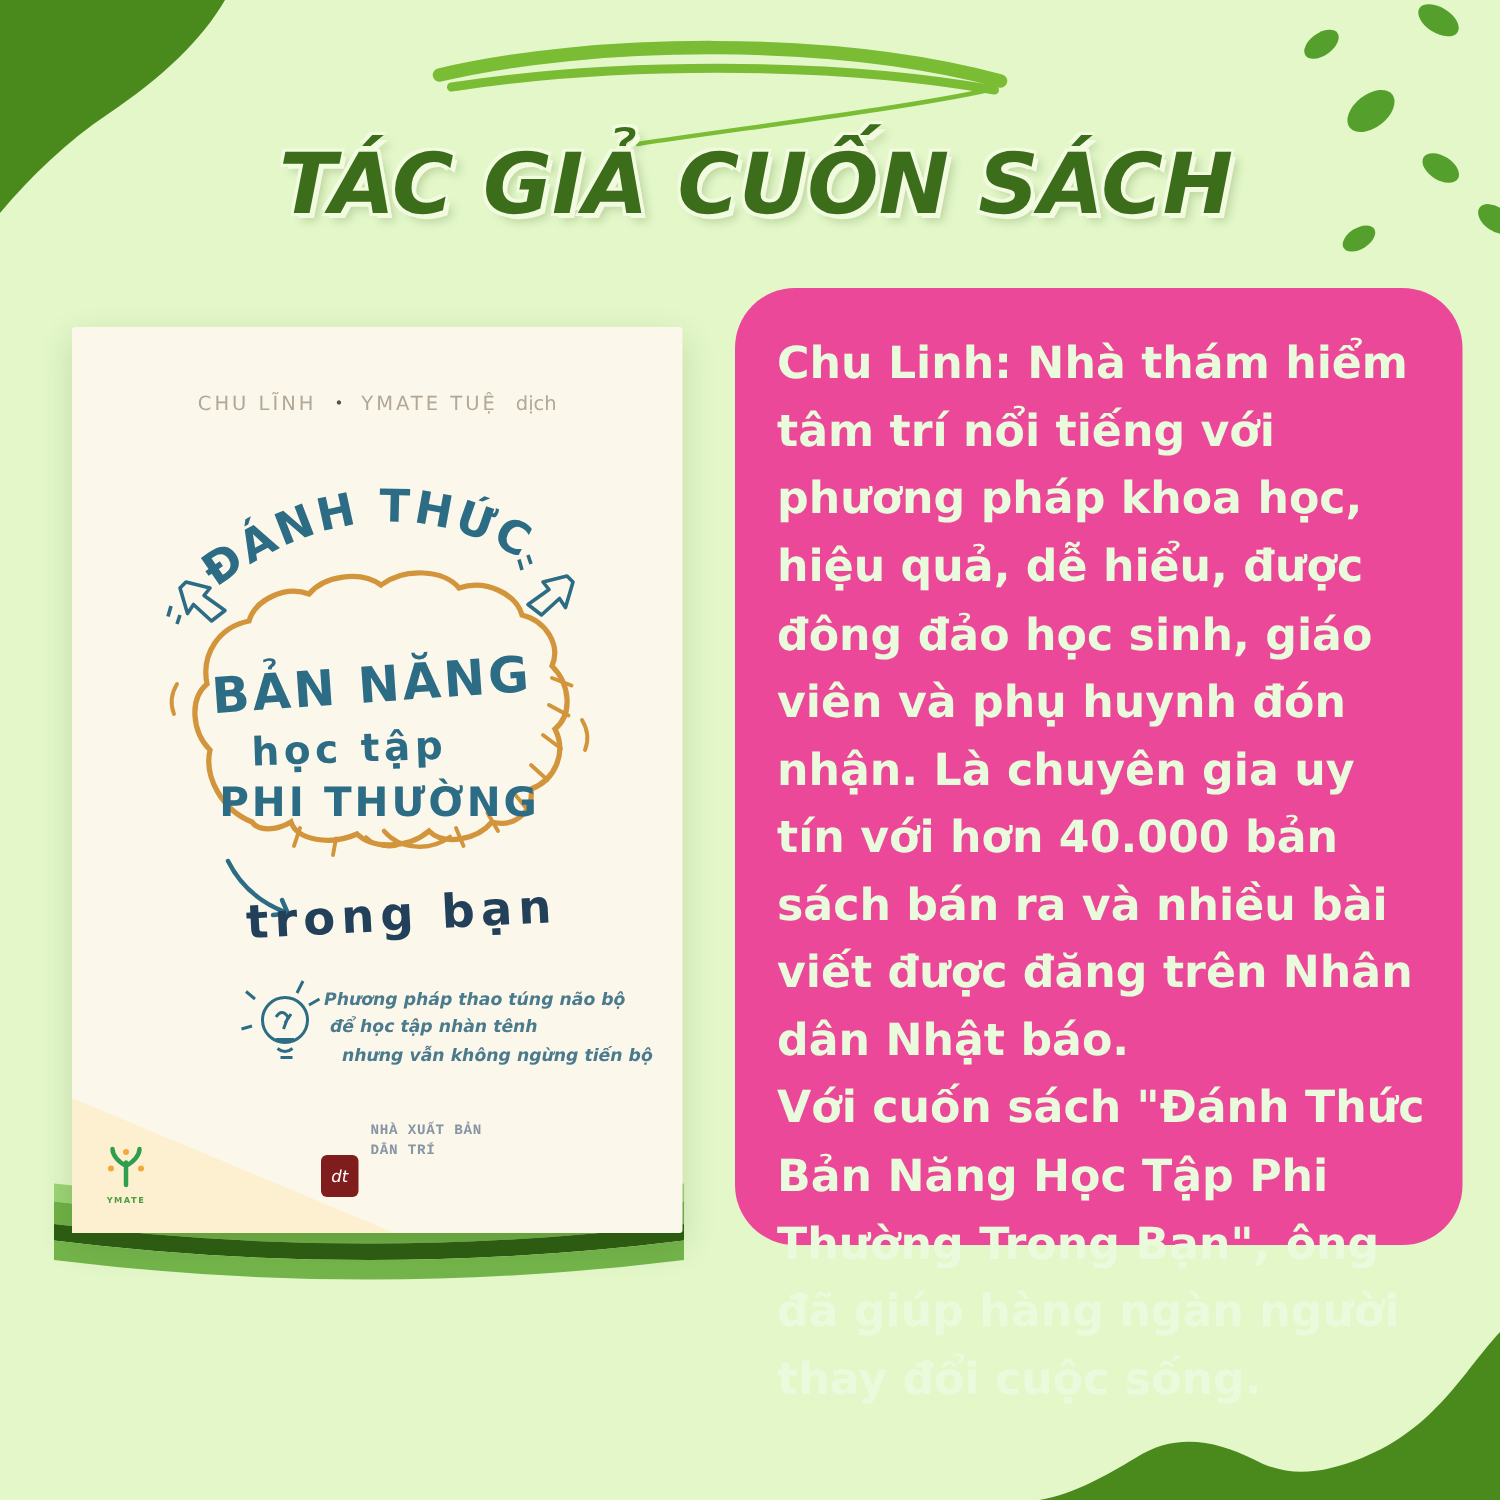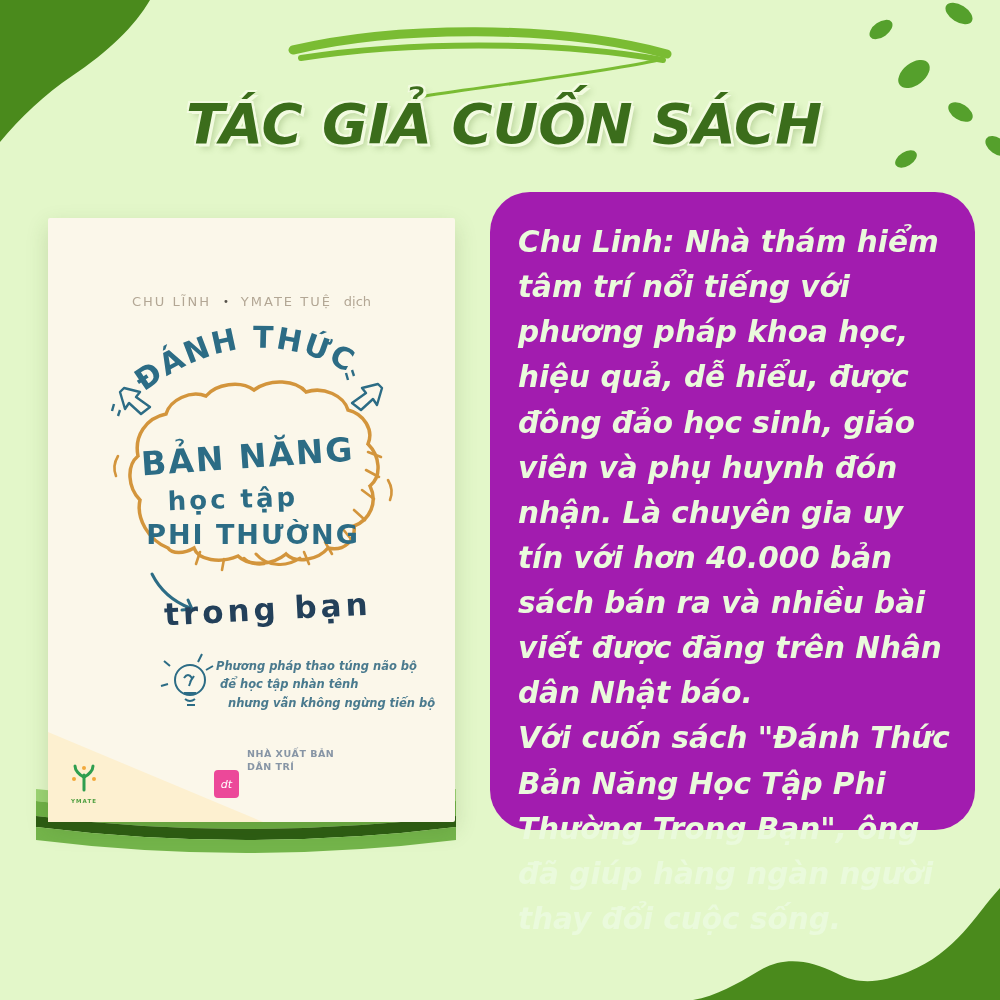--- a/index.html
+++ b/index.html
@@ -22,39 +22,38 @@
     position:absolute;left:48px;top:218px;width:407px;height:604px;
     background:#fbf7ea;border-radius:2px;
     box-shadow:0 8px 22px rgba(60,90,30,.18);
   }
   .corner-wedge{
     position:absolute;left:0;bottom:0;width:215px;height:90px;background:#fdf0d0;
     clip-path:polygon(0 0,100% 100%,0 100%);
   }
   .authors-line{
     position:absolute;left:0;right:0;top:44px;display:flex;justify-content:center;align-items:center;gap:12px;
-    font-size:13px;letter-spacing:2px;color:#b3a795;margin-top:32px;
+    font-size:13px;letter-spacing:2px;color:#b3a795;
   }
   .authors-line .dot{font-size:10px;color:#55514a;letter-spacing:0;}
   .authors-line .role{letter-spacing:0;text-transform:lowercase;}
   .cover-art{position:absolute;left:0;top:0;width:407px;height:604px;}
   .brand-box{position:absolute;left:14px;bottom:18px;width:44px;text-align:center;}
   .brand-box .brand-label{display:block;font-size:5.5px;letter-spacing:1px;color:#4d9e3f;font-weight:bold;margin-top:1px;}
   .publisher{position:absolute;left:166px;bottom:24px;display:flex;align-items:center;gap:8px;}
-  .pub-logo{width:25px;height:28px;background:#ec4899;border-radius:4px;color:#ffffff;
+  .pub-logo{width:25px;height:28px;background:#7f1d1d;border-radius:4px;color:#ffffff;
     font-size:11px;font-style:italic;display:flex;align-items:center;justify-content:center;margin-top:47px;}
-  .pub-text{font-size:9.5px;font-weight:bold;color:#8795a5;letter-spacing:.5px;line-height:1.35;}
+  .pub-text{font-size:9.5px;font-weight:bold;color:#8795a5;letter-spacing:.5px;line-height:1.35;font-family:Liberation Mono, monospace;}
   
   .pedestal{position:absolute;left:30px;top:783px;width:432px;height:80px;}
   
   .author-panel{
     position:absolute;left:490px;top:192px;width:485px;height:638px;
-    background:#a21caf;border-radius:40px;box-sizing:border-box;
+    background:#ec4899;border-radius:40px;box-sizing:border-box;
     padding:28px 24px 0 28px;
-    font-style:italic;
   }
   .author-panel p{
     margin:0;font-weight:bold;font-size:29.5px;line-height:1.53;color:#eafadc;
     font-family:"DejaVu Sans",sans-serif;
   }
 </style>
 </head>
 <body>
 
 <div class="poster">

